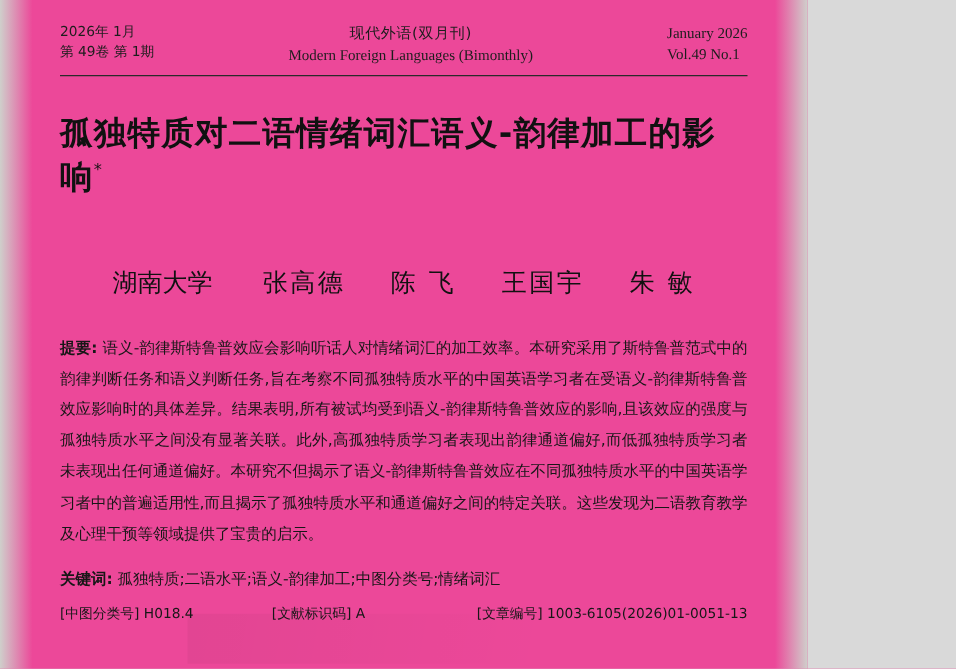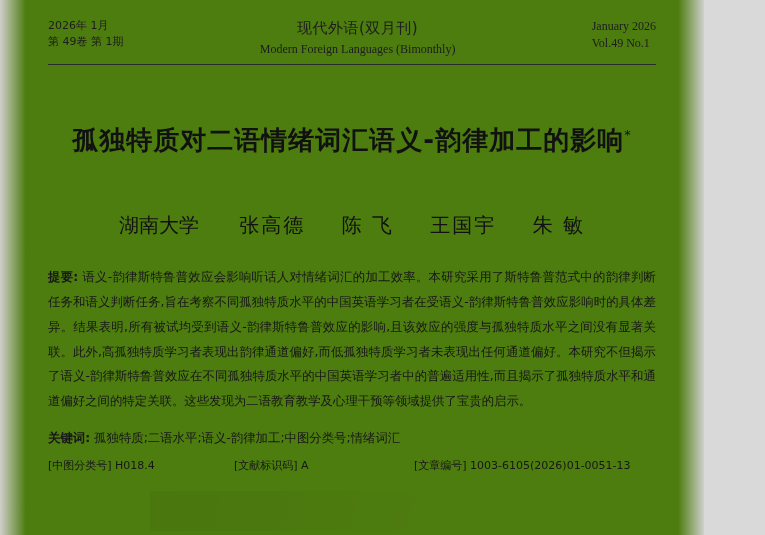--- a/index.html
+++ b/index.html
@@ -9,23 +9,23 @@
   body {
     width: 765px;
     height: 535px;
     background: #d9d9d9;
     font-family: "Liberation Serif", serif;
     overflow: hidden;
   }
   .page {
     position: absolute;
     left: 0; top: 0;
-    width: 704px;
+    width: 646px;
     height: 535px;
-    background: #4d7c0f;
+    background: #ec4899;
     box-sizing: border-box;
   }
   
   .page:before {
     content: "";
     position: absolute;
     left: 0; top: 0; bottom: 0;
     width: 26px;
     background: linear-gradient(to right, #cfcfcb, rgba(251,251,249,0));
     pointer-events: none;
@@ -68,38 +68,37 @@
   .rh-cn {
     font-family: "DejaVu Sans", sans-serif;
     font-size: 11px;
   }
   .rh-en {
     font-family: "Liberation Serif", serif;
     font-size: 12px;
   }
   .rh-journal-cn {
     font-family: "DejaVu Sans", sans-serif;
-    font-size: 15px;
+    font-size: 12px;
     letter-spacing: 0.5px;
   }
   .rh-journal-en {
     font-family: "Liberation Serif", serif;
     font-size: 12px;
     margin-top: 1px;
   }
   .rule {
     margin: 6px 0 0 0;
     height: 0;
     border-top: 1px solid #2a2a2a;
   }
 
   
   .title {
-    margin-top: 58px;
-    text-align: center;
+    margin-top: 28px;
     font-family: "DejaVu Sans", sans-serif;
     font-weight: bold;
     font-size: 26px;
     letter-spacing: 1px;
     color: #111;
   }
   .title .star {
     font-size: 13px;
     vertical-align: super;
     font-weight: normal;

